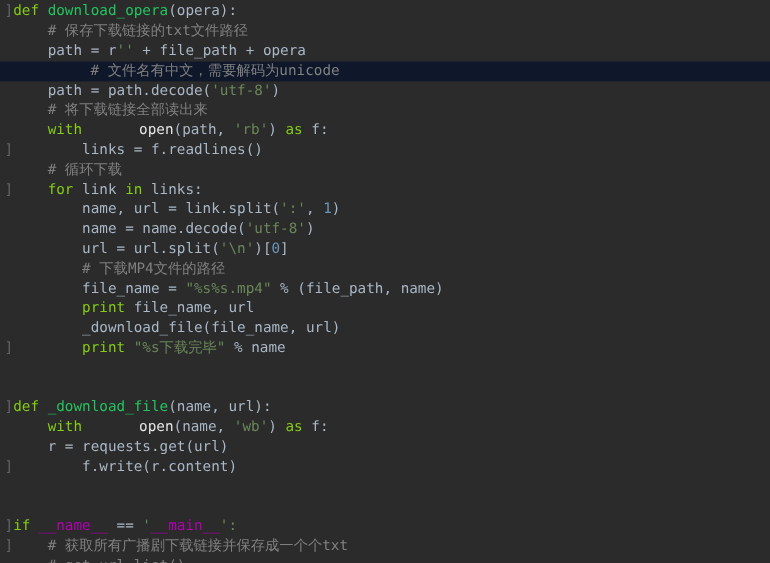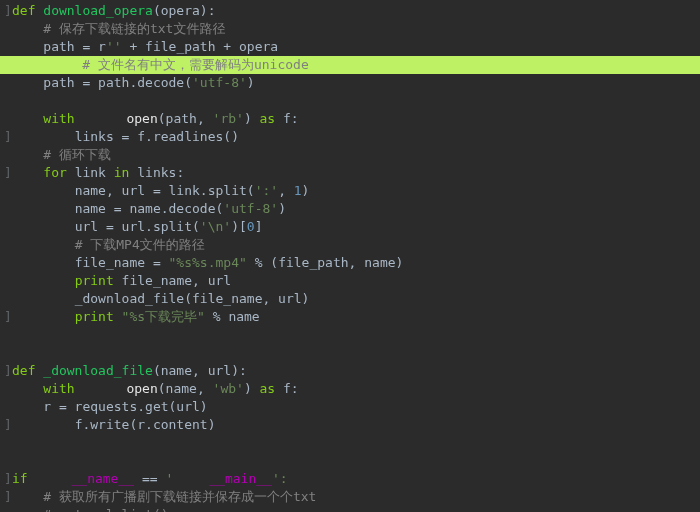--- a/index.html
+++ b/index.html
@@ -15,52 +15,52 @@
     overflow: hidden;
   }
   .editor {
     padding: 2px 0 0 0;
   }
   .line {
     white-space: pre;
     padding-left: 4px;
     height: 18px;
   }
-  .hl-line { background: #bef264; padding-left: 43px; }
+  .hl-line { background: #0f172a; padding-left: 43px; }
   .blank { height: 18px; }
   .gutter-mark {
     color: #606366;
     display: inline-block;
     width: 8px;
   }
   
   .kw   { color: #84cc16; }       
   .fn   { color: #22c55e; }       
   .bi   { color: #e5e5e5; margin-left: 44px; }       
   .str  { color: #6a8759; }       
   .cm   { color: #808080; }       
   .num  { color: #6897bb; }       
-  .sp   { color: #b200b2; margin-left: 36px; }       
+  .sp   { color: #b200b2; }       
 </style>
 </head>
 <body>
 
 <div class="editor">
 
 <div class="line"><span class="gutter-mark">]</span><span class="kw">def </span><span class="fn">download_opera</span><span>(opera):</span></div>
 
 <div class="line"><span class="gutter-mark"> </span>    <span class="cm"># 保存下载链接的txt文件路径</span></div>
 
 <div class="line"><span class="gutter-mark"> </span>    <span>path = r</span><span class="str">''</span><span> + file_path + opera</span></div>
 
 <div class="line hl-line"><span class="gutter-mark"> </span>    <span class="cm"># 文件名有中文，需要解码为unicode</span></div>
 
 <div class="line"><span class="gutter-mark"> </span>    <span>path = path.decode(</span><span class="str">'utf-8'</span><span>)</span></div>
 
-<div class="line"><span class="gutter-mark"> </span>    </div>
+<div class="line"><span class="gutter-mark"> </span>    <span class="cm"># 将下载链接全部读出来</span></div>
 
 <div class="line"><span class="gutter-mark"> </span>    <span class="kw">with </span><span class="bi">open</span><span>(path, </span><span class="str">'rb'</span><span>) </span><span class="kw">as </span><span>f:</span></div>
 
 <div class="line"><span class="gutter-mark">]</span>        <span>links = f.readlines()</span></div>
 
 <div class="line"><span class="gutter-mark"> </span>    <span class="cm"># 循环下载</span></div>
 
 <div class="line"><span class="gutter-mark">]</span>    <span class="kw">for </span><span>link </span><span class="kw">in </span><span>links:</span></div>
 
 <div class="line"><span class="gutter-mark"> </span>        <span>name, url = link.split(</span><span class="str">':'</span><span>, </span><span class="num">1</span><span>)</span></div>

